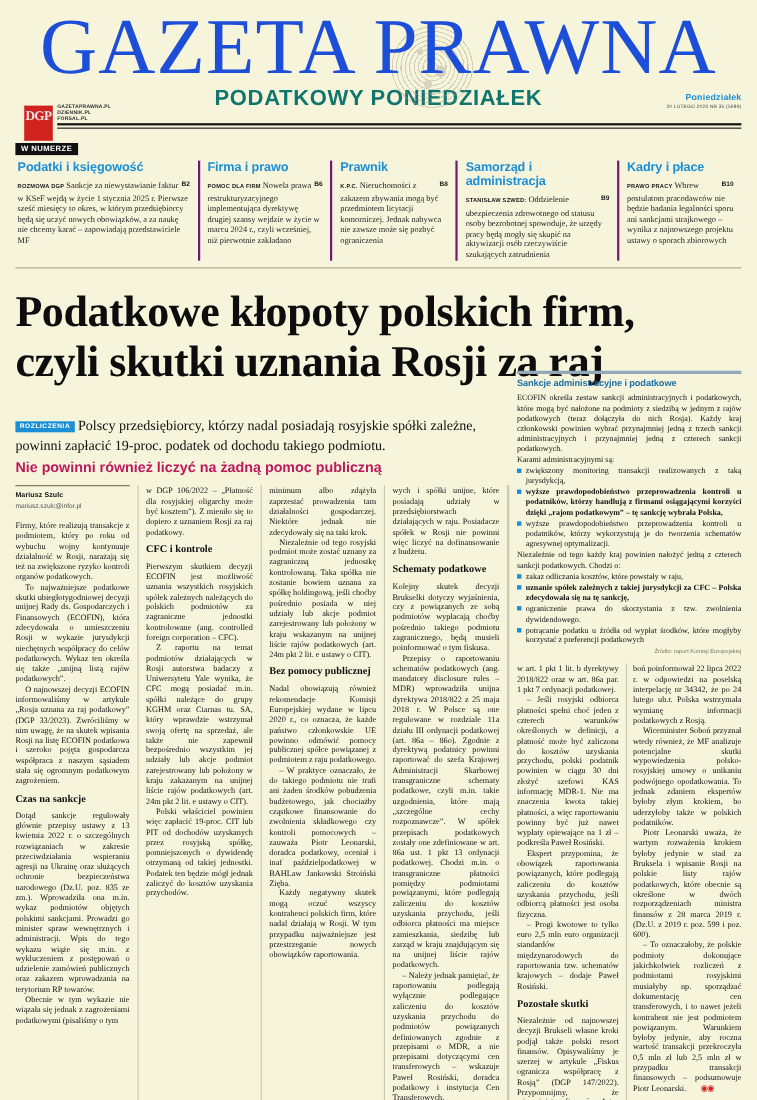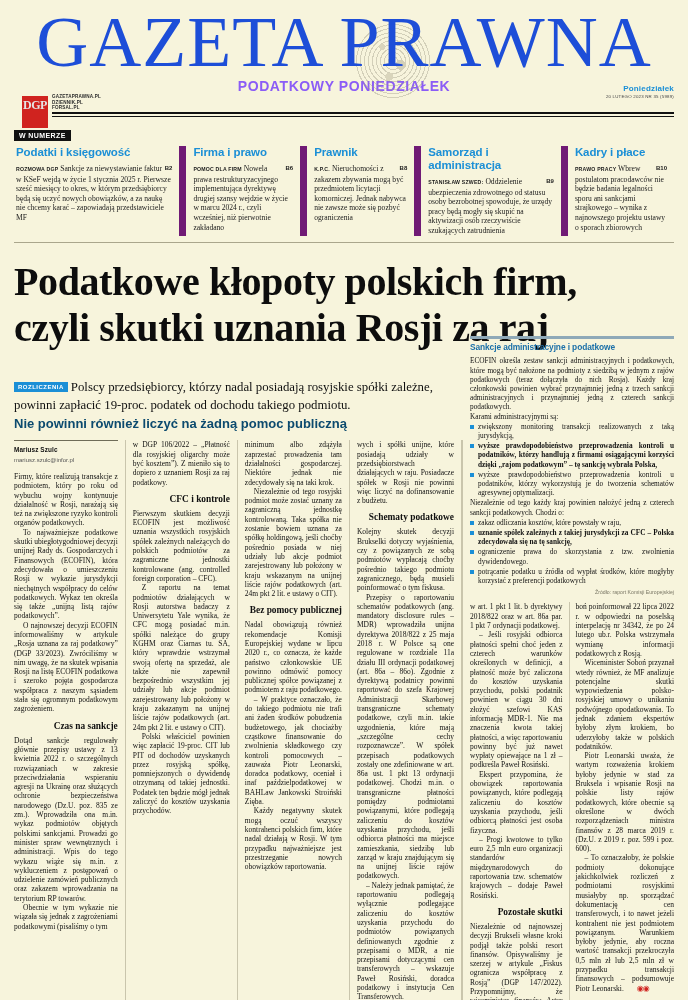--- a/index.html
+++ b/index.html
@@ -31,22 +31,22 @@
     font-family:"Liberation Serif", serif;
     font-size:72px;line-height:84px;
     letter-spacing:1px;
     font-weight:400;
     color:#1d4ed8;
     white-space:nowrap;
   }
   .kicker{
     text-align:center;
     font-family:"Liberation Sans", sans-serif;
-    font-weight:bold;font-size:14px;letter-spacing:.6px;
-    color:#8b5cf6;
+    font-weight:bold;font-size:20px;letter-spacing:.6px;
+    color:#0f766e;
     margin-top:-6px;
   }
 
   
   .logobar{position:relative;height:30px;margin-top:6px;}
   .dgp{
     position:absolute;left:8px;top:2px;width:26px;height:32px;background:#d0231f;
     color:#e5e5e5;font-family:"Liberation Serif",serif;font-weight:bold;font-size:12px;
     line-height:18px;text-align:center;letter-spacing:-.5px;
   }
@@ -63,21 +63,21 @@
   
   .wnum-tag{
     display:inline-block;background:#111;color:#fff;
     font-family:"Liberation Sans",sans-serif;font-weight:bold;font-size:7px;
     padding:2px 5px;letter-spacing:.4px;margin-top:2px;
   }
   .promo{
     display:flex;margin-top:4px;border-bottom:1px solid #aaa68c;padding-bottom:6px;
   }
   .promo-col{padding:0 7px;box-sizing:border-box;}
-  .promo-col + .promo-col{border-left:7px solid #701a75;}
+  .promo-col + .promo-col{border-left:2px solid #701a75;}
   .promo-col:first-child{padding-left:2px;}
   .promo-h{
     font-family:"Liberation Sans",sans-serif;font-weight:bold;
     color:#1b8fd6;font-size:11.5px;line-height:13px;margin-bottom:5px;letter-spacing:-.1px;
   }
   .promo-b{font-size:7.6px;line-height:9.6px;text-align:left;color:#1a1a1a;}
   .promo-b .lab{font-family:"Liberation Sans",sans-serif;font-weight:bold;font-size:5.2px;letter-spacing:.2px;text-transform:uppercase;}
   .promo-b .pg{font-family:"Liberation Sans",sans-serif;font-weight:bold;font-size:6px;float:right;}
   .c1{width:172px;} .c2{width:125px;} .c3{width:118px;} .c4{width:152px;} .c5{width:117px;}
 
@@ -90,35 +90,35 @@
   .deck-wrap{display:flex;margin-top:10px;}
   .deck{width:466px;box-sizing:border-box;padding-right:12px;}
   .badge{
     display:inline-block;background:#1b8fd6;color:#fff;
     font-family:"Liberation Sans",sans-serif;font-weight:bold;font-size:6px;
     padding:2px 4px;letter-spacing:.5px;vertical-align:2px;margin-right:3px;
   }
   .deck-lead{font-size:12.8px;line-height:16px;display:inline;}
   .deck-blue{
     font-family:"Liberation Sans",sans-serif;font-weight:bold;
-    color:#0c4a6e;font-size:13px;line-height:16px;margin-top:3px;
+    color:#be185d;font-size:13px;line-height:16px;margin-top:3px;
   }
 
   
   .main{display:flex;margin-top:8px;}
   .col{box-sizing:border-box;font-size:7.5px;line-height:9.3px;text-align:justify;}
   .col.body{width:117px;padding-right:7px;border-right:1px solid #c9c5ac;}
   .col.body:last-of-type{border-right:none;}
   .col.body + .col.body{padding-left:7px;}
   .byline{border-top:1px solid #6f6c58;padding-top:4px;margin-bottom:7px;}
   .byline .nm{font-family:"Liberation Sans",sans-serif;font-weight:bold;font-size:6.4px;letter-spacing:.1px;}
   .byline .em{font-family:"Liberation Sans",sans-serif;font-size:6px;color:#555;margin-top:1px;}
   .sub{
     font-family:"Liberation Serif",serif;font-weight:bold;
-    font-size:9.4px;line-height:11px;margin:7px 0 4px;text-align:right;
+    font-size:9.4px;line-height:11px;margin:7px 0 4px;text-align:left;
   }
   .col p{margin:0 0 0 0;text-indent:9px;}
   .col p.first{text-indent:0;}
   .endmark{display:inline-block;margin-left:4px;color:#d0231f;font-size:8px;letter-spacing:-1px;}
 
   
   .sidebox{width:196px;box-sizing:border-box;padding-left:9px;}
   .sidebox .toprule{border-top:3px solid #8fa9b8;margin-bottom:3px;}
   .sidebox-h{
     font-family:"Liberation Sans",sans-serif;font-weight:bold;color:#1b6fa8;

